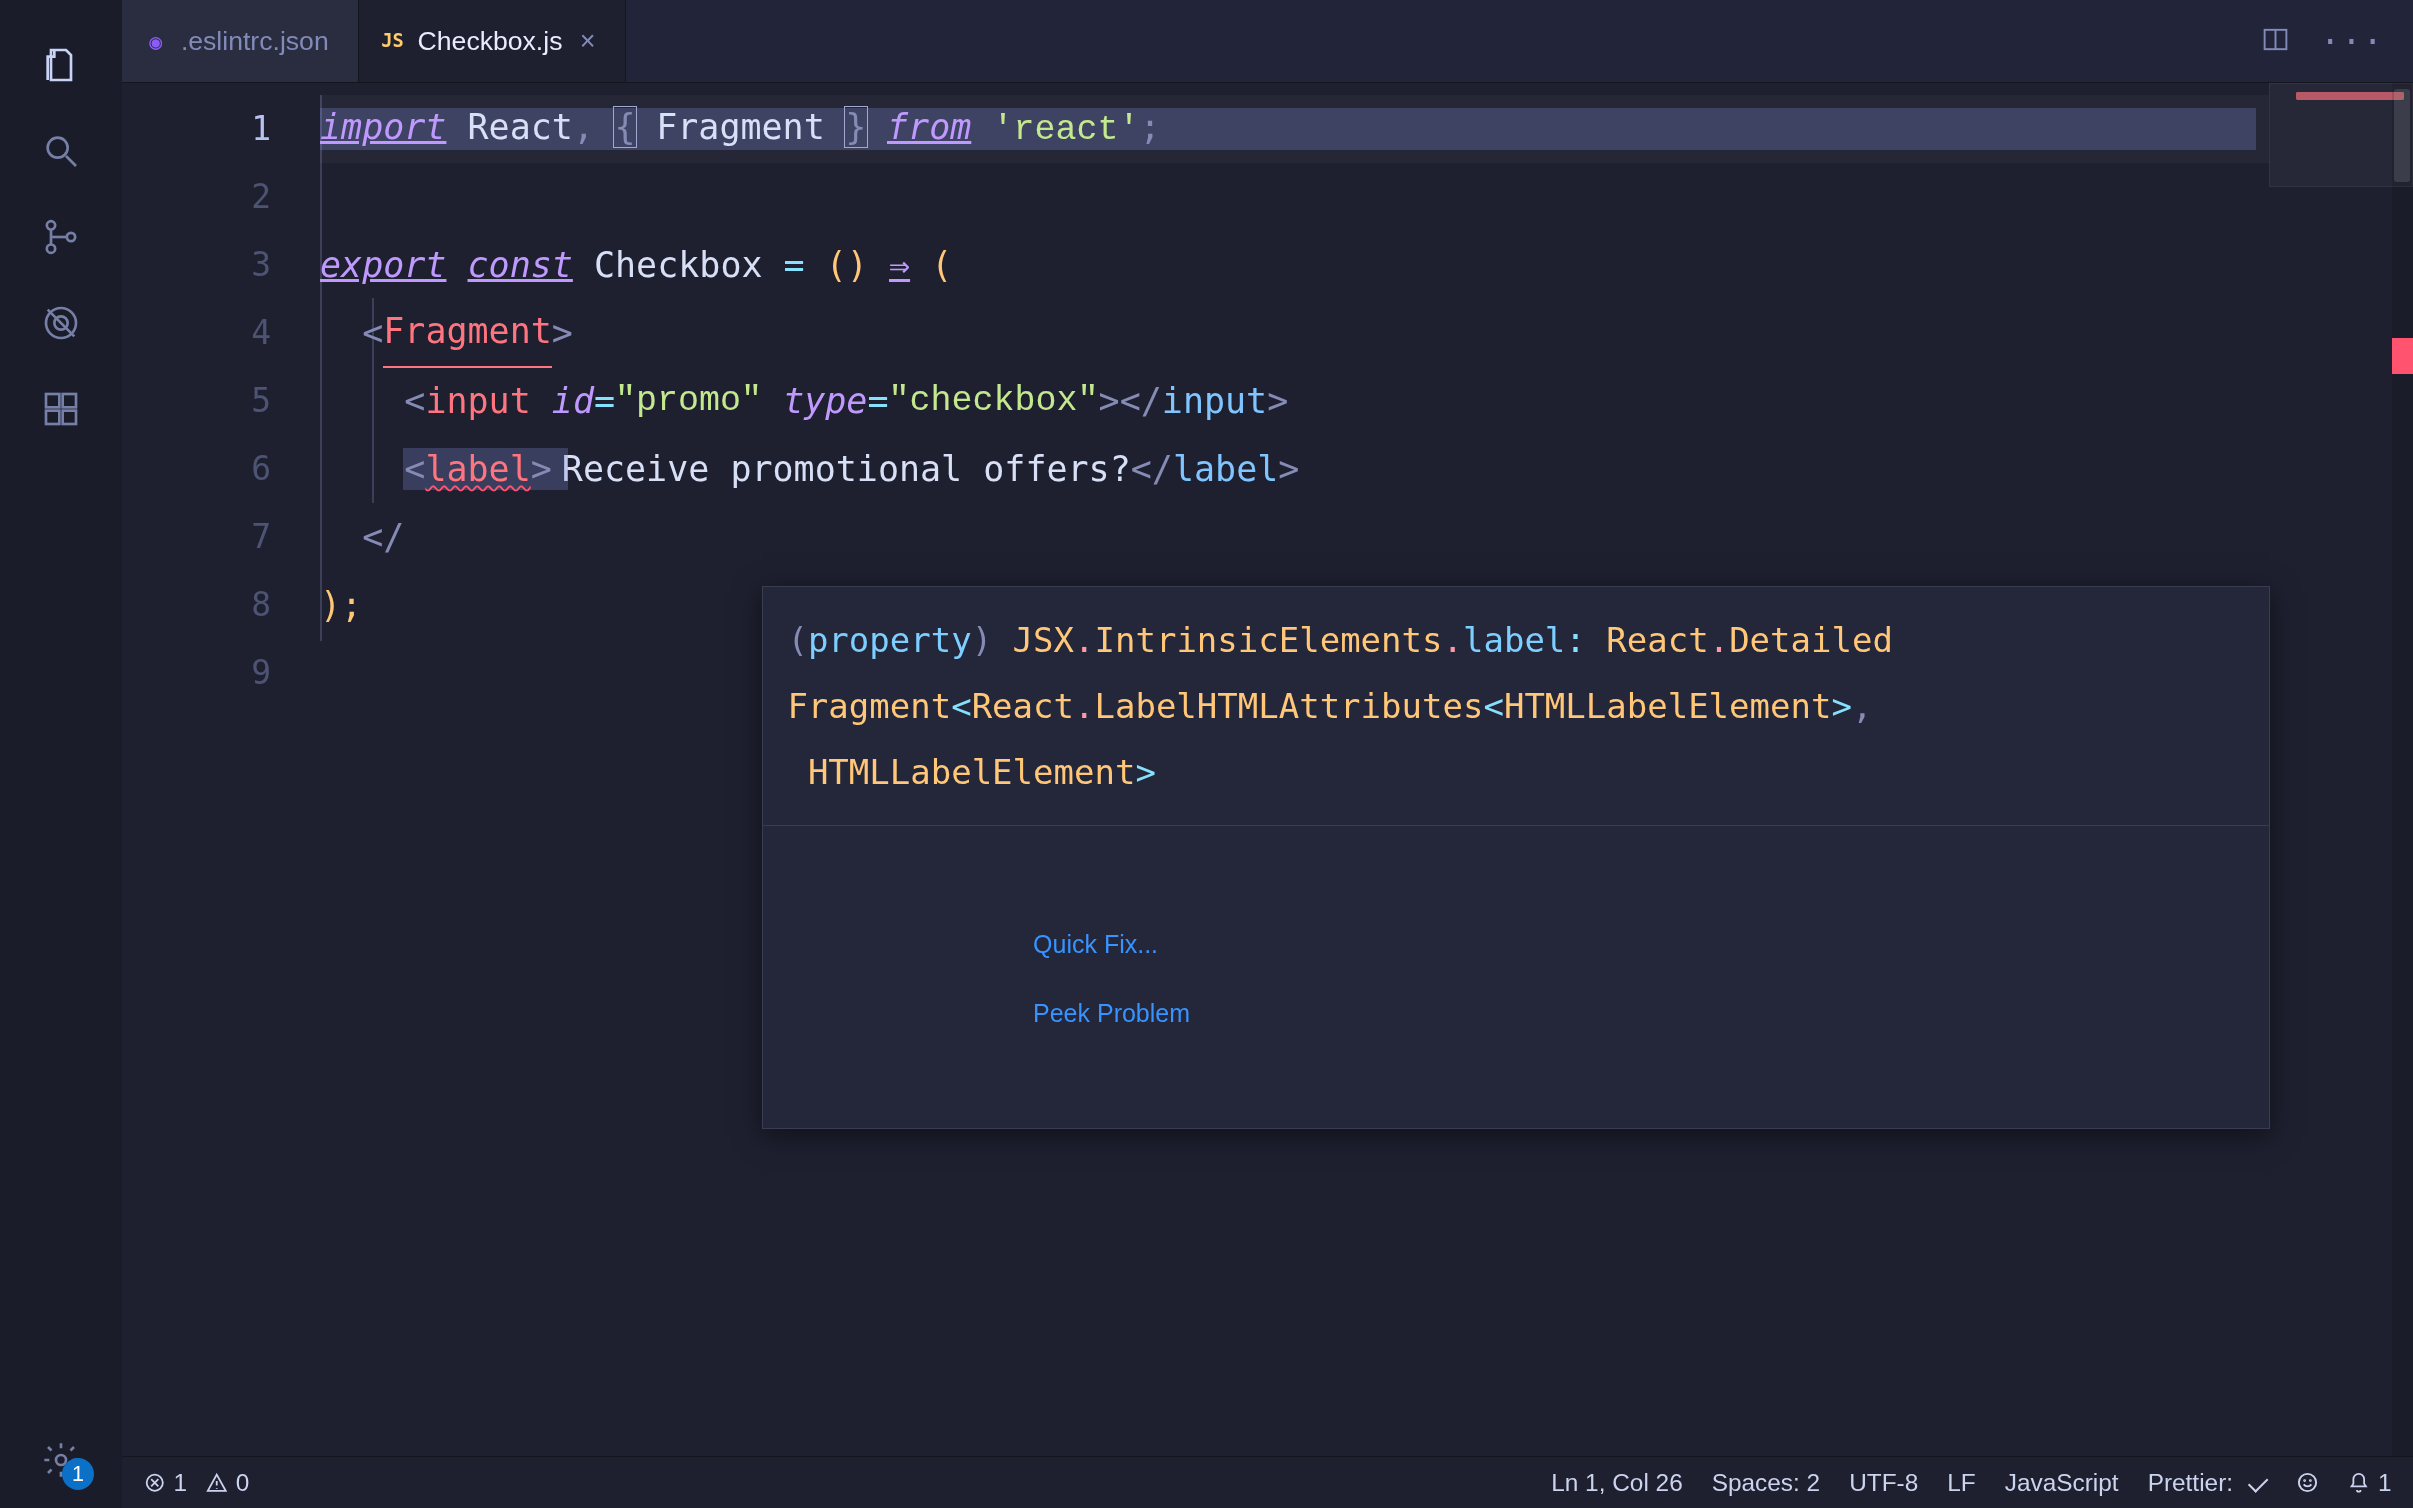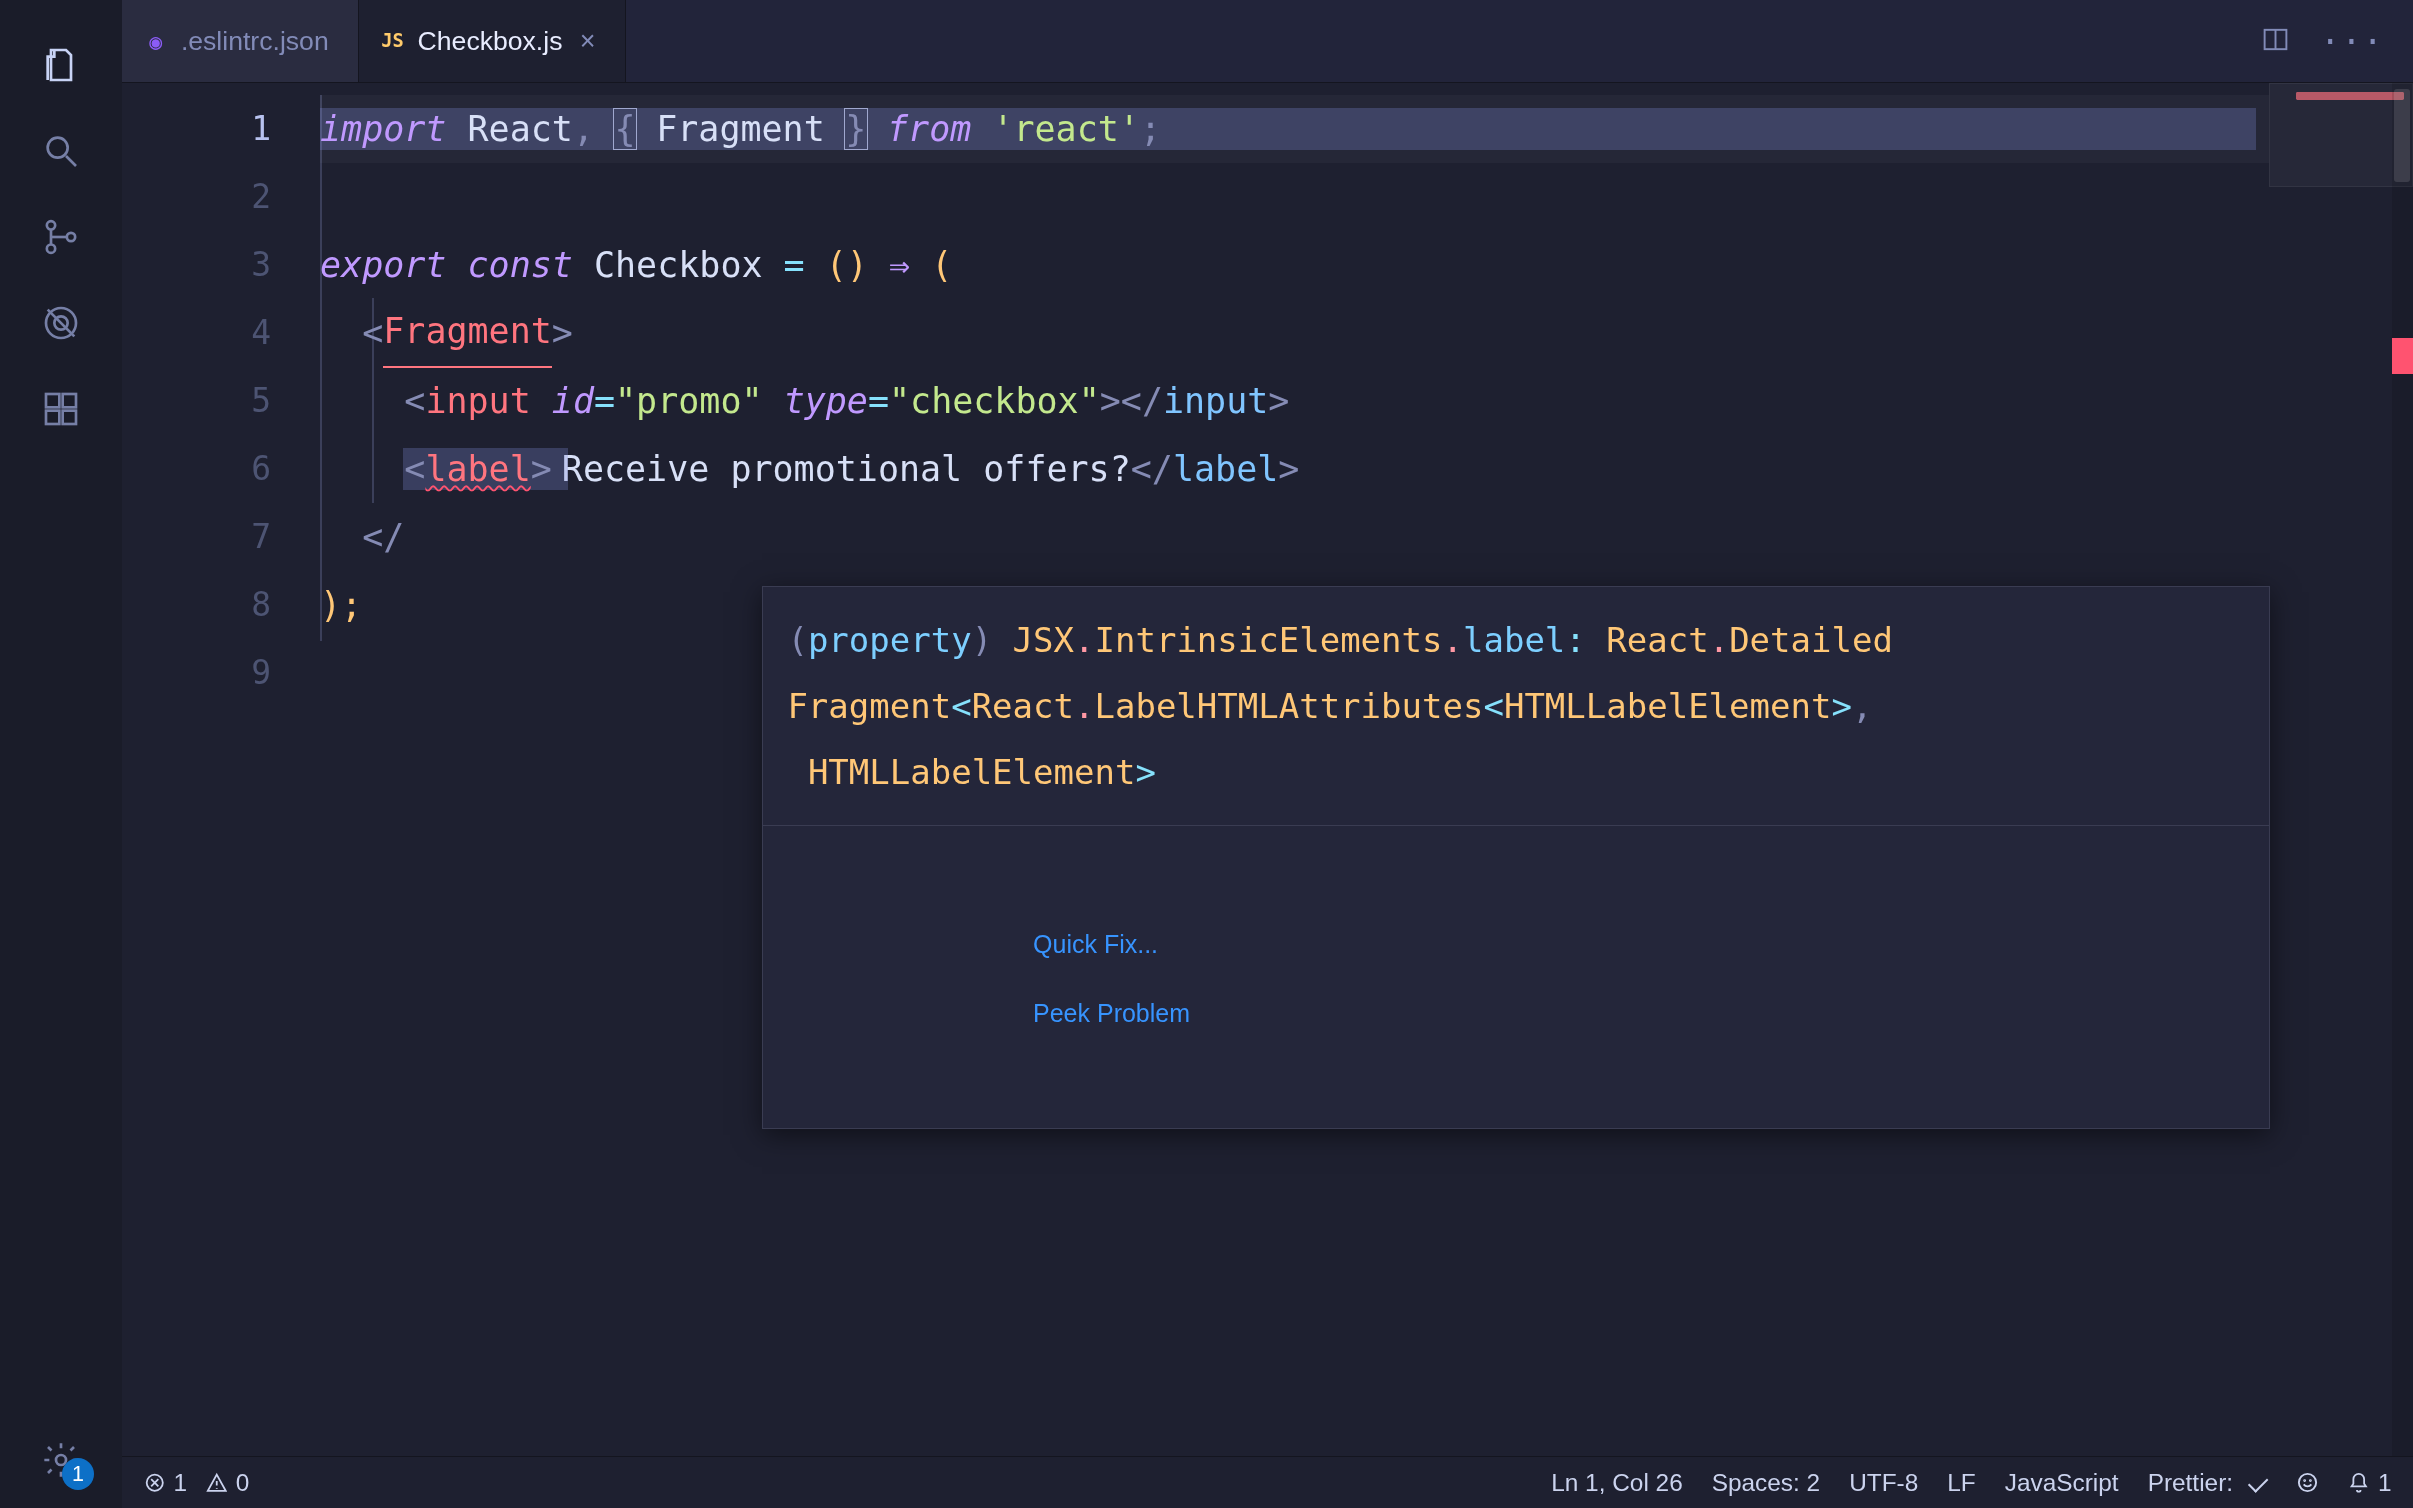--- a/index.html
+++ b/index.html
@@ -221,25 +221,25 @@
   .scroll-handle {
     position: absolute;
     top: 5.7px;
     right: 2.9px;
     width: 16px;
     height: 93px;
     background: rgba(255,255,255,0.12);
     border-radius: 2.9px;
   }
   
-  .tk-key { color: var(--purple); font-style: italic; }
+  .tk-key { color: var(--purple); font-style: italic; text-decoration: underline; }
   .tk-def { color: var(--white); }
   .tk-op  { color: var(--cyan); }
   .tk-pun { color: var(--op-grey); }
-  .tk-str { color: var(--green); }
+  .tk-str { color: var(--green); font-family: Liberation Mono, monospace; }
   .tk-tag { color: var(--red); }
   .tk-tagclose { color: #80c5ff; }
   .tk-attr { color: var(--purple); font-style: italic; }
   .tk-txt { color: var(--white); margin-left: 10px; }
   .tk-par { color: var(--yellow); }
   .underline-err {
     text-decoration: wavy underline #ff5370;
     text-decoration-thickness: 2.2px;
     text-underline-offset: 3.6px;
   }

